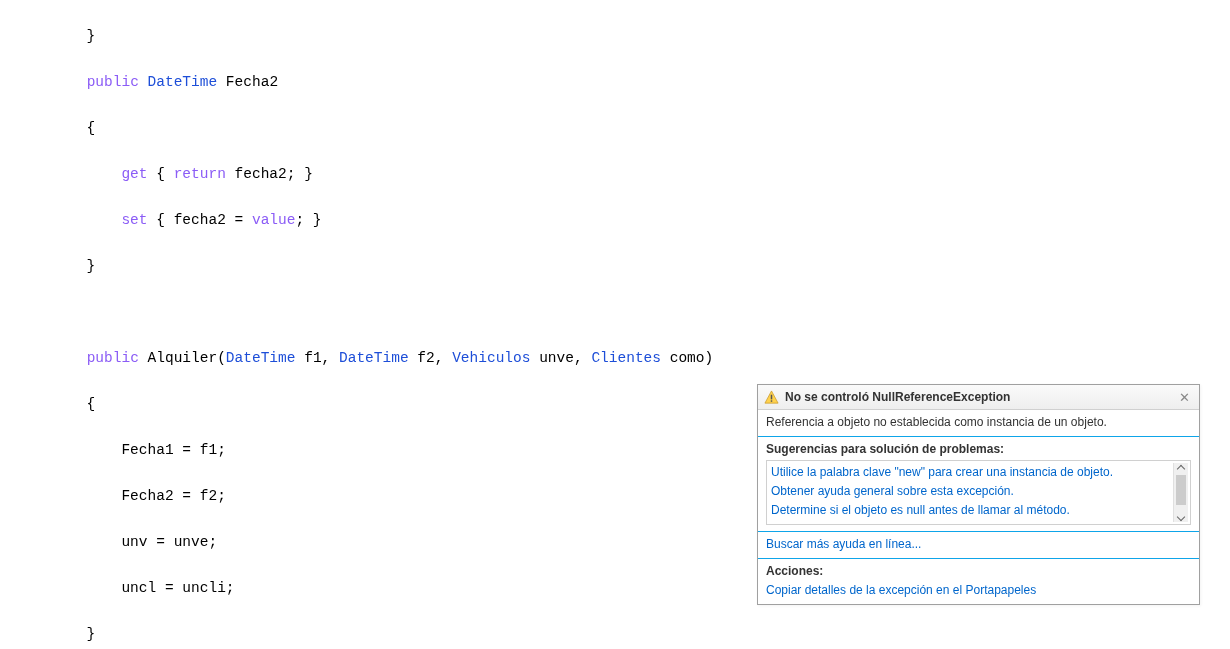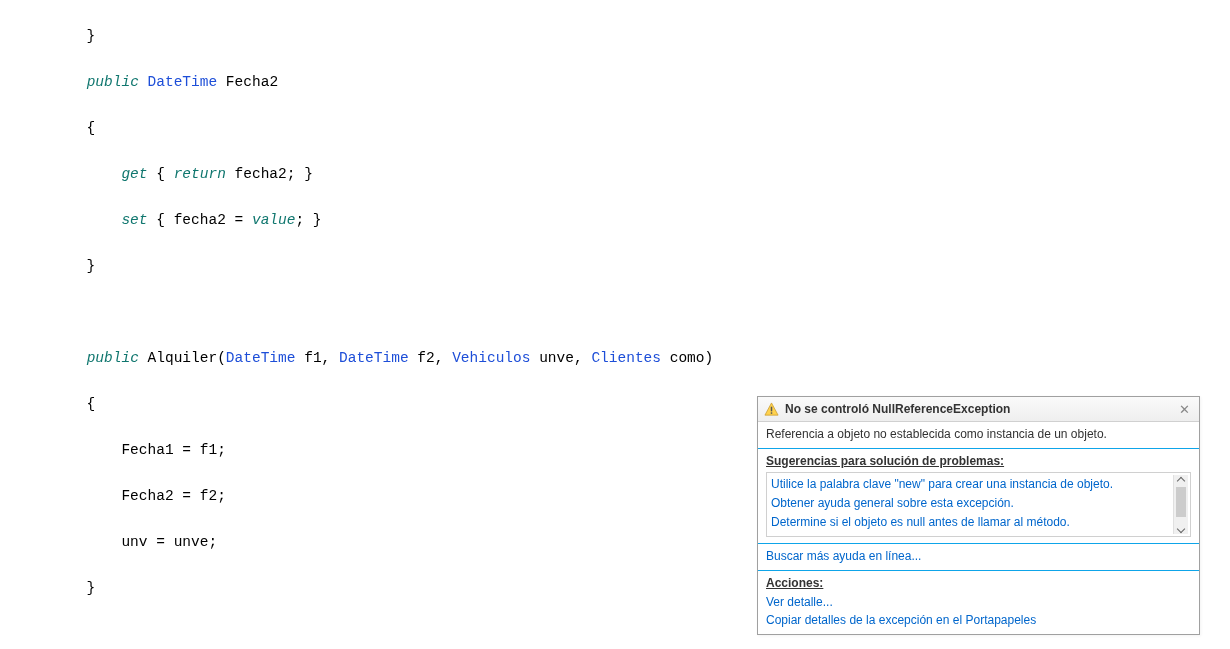--- a/index.html
+++ b/index.html
@@ -12,28 +12,28 @@
     width: 1230px;
     height: 649px;
     overflow: hidden;
     position: relative;
   }
   .code-area {
     padding: 2px 0 0 17px;
     white-space: pre;
   }
   .line { display: block; height: 23px; }
-  .kw { color: #0f766e; font-style: italic; }      
+  .kw { color: #8b5cf6; }      
   .type { color: #1d4ed8; margin-top: 24px; }
 
   
   .popup {
     position: absolute;
     left: 757px;
-    top: 396px;
+    top: 384px;
     width: 443px;
     background: #ffffff;
     border: 1px solid #a0a0a0;
     font-family: "Segoe UI", Tahoma, sans-serif;
     font-size: 12px;
     line-height: 16px;
     box-shadow: 1px 1px 3px rgba(0,0,0,0.05);
   }
   .popup-header {
     display: flex;
@@ -50,21 +50,21 @@
   .popup-header .title { font-weight: bold; color:#333; flex:1; }
   .popup-close {
     color: #888; font-size: 13px; cursor: pointer; padding: 0 3px; line-height: 13px;
   }
   .popup-section {
     padding: 4px 8px 6px 8px;
     border-bottom: 1px solid #0ea5e9;
     color:#333;
   }
   .popup-section:last-child { border-bottom: none; }
-  .popup-subhead { font-weight: bold; color:#333; margin-bottom:3px;text-decoration:underline; }
+  .popup-subhead { font-weight: bold; color:#333; margin-bottom:3px; }
   .sugg-box {
     border: 1px solid #d0d0d0;
     background: #ffffff;
     padding: 3px 4px;
     position: relative;
   }
   .sugg-box .link { display:block; margin-bottom:3px; }
   .sugg-box .link:last-child { margin-bottom:0; }
   .link { color: #0066cc; cursor: pointer; }
   .scrollbar {
@@ -96,20 +96,21 @@
 <span class="line"><span>        {</span></span>
 <span class="line"><span>            </span><span class="kw">get</span><span> { </span><span class="kw">return</span><span> fecha2; }</span></span>
 <span class="line"><span>            </span><span class="kw">set</span><span> { fecha2 = </span><span class="kw">value</span><span>; }</span></span>
 <span class="line"><span>        }</span></span>
 <span class="line"><span></span></span>
 <span class="line"><span>        </span><span class="kw">public</span><span> Alquiler(</span><span class="type">DateTime</span><span> f1, </span><span class="type">DateTime</span><span> f2, </span><span class="type">Vehiculos</span><span> unve, </span><span class="type">Clientes</span><span> como)</span></span>
 <span class="line"><span>        {</span></span>
 <span class="line"><span>            Fecha1 = f1;</span></span>
 <span class="line"><span>            Fecha2 = f2;</span></span>
 <span class="line"><span>            unv = unve;</span></span>
+<span class="line"><span>            uncl = uncli;</span></span>
 <span class="line"><span>        }</span></span>
 
 
 
 
 
 
 
 
 
@@ -144,16 +145,15 @@
       <div class="scrollbar">
           <div class="scroll-thumb"></div>
         </div>
     </div>
   </div>
   <div class="popup-section">
     <span class="link">Buscar más ayuda en línea...</span>
   </div>
   <div class="popup-section actions">
     <div class="popup-subhead">Acciones:</div>
-    <span class="link">Ver detalle...</span>
     <span class="link">Copiar detalles de la excepción en el Portapapeles</span>
   </div>
 </div>
 
 </body></html>

